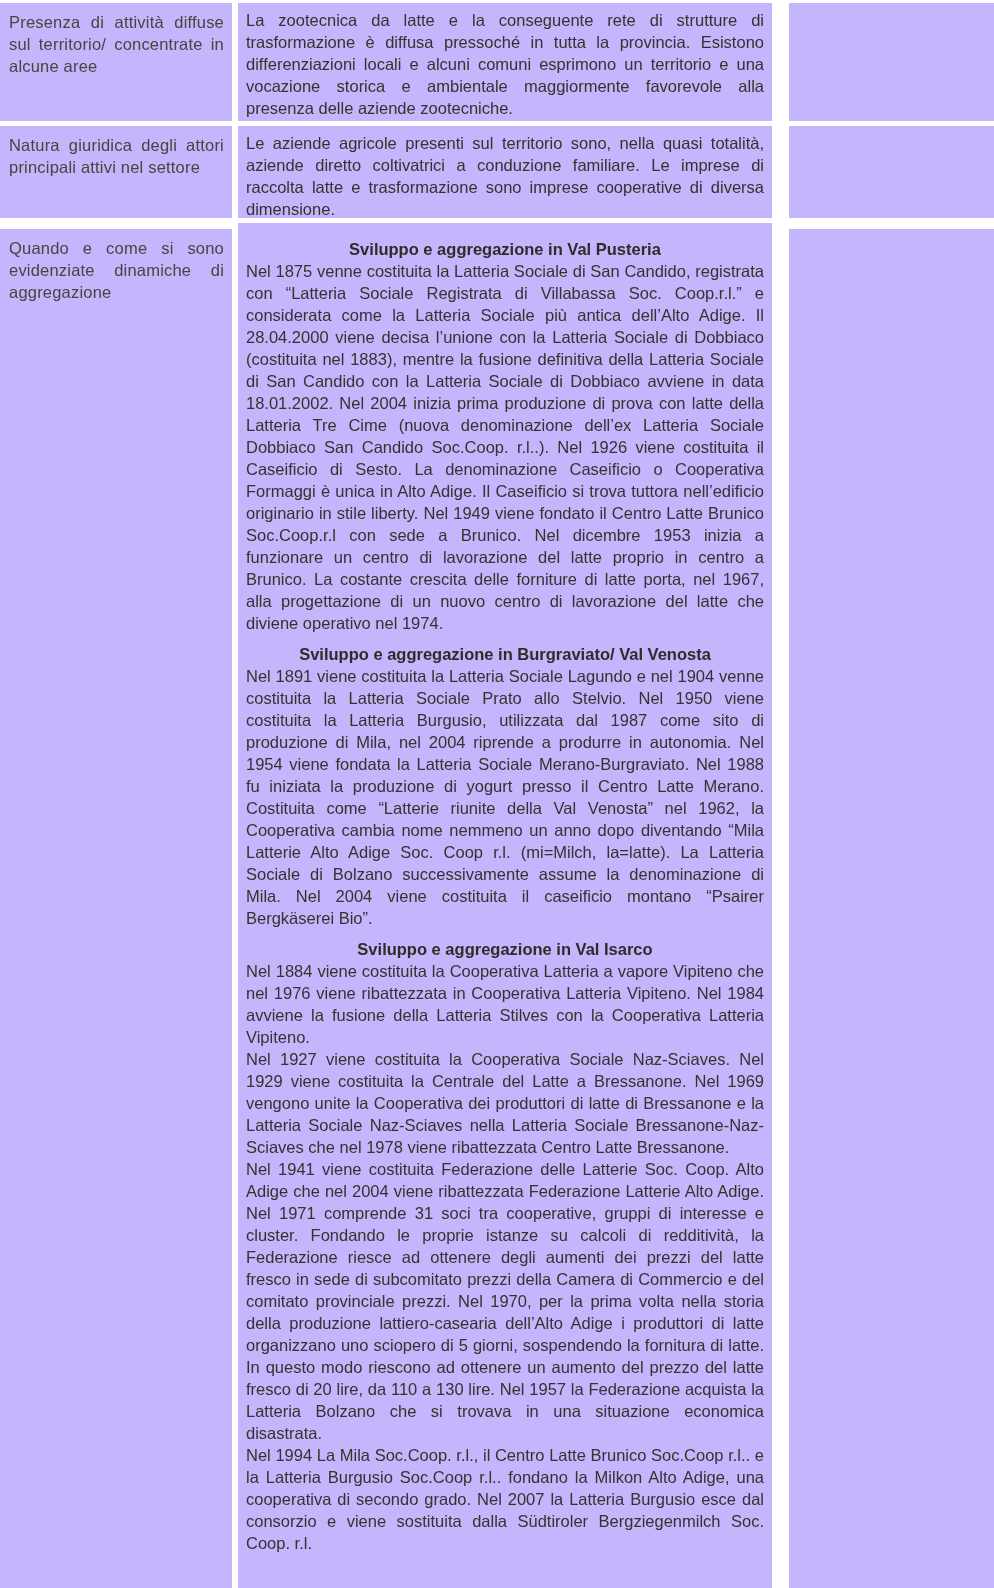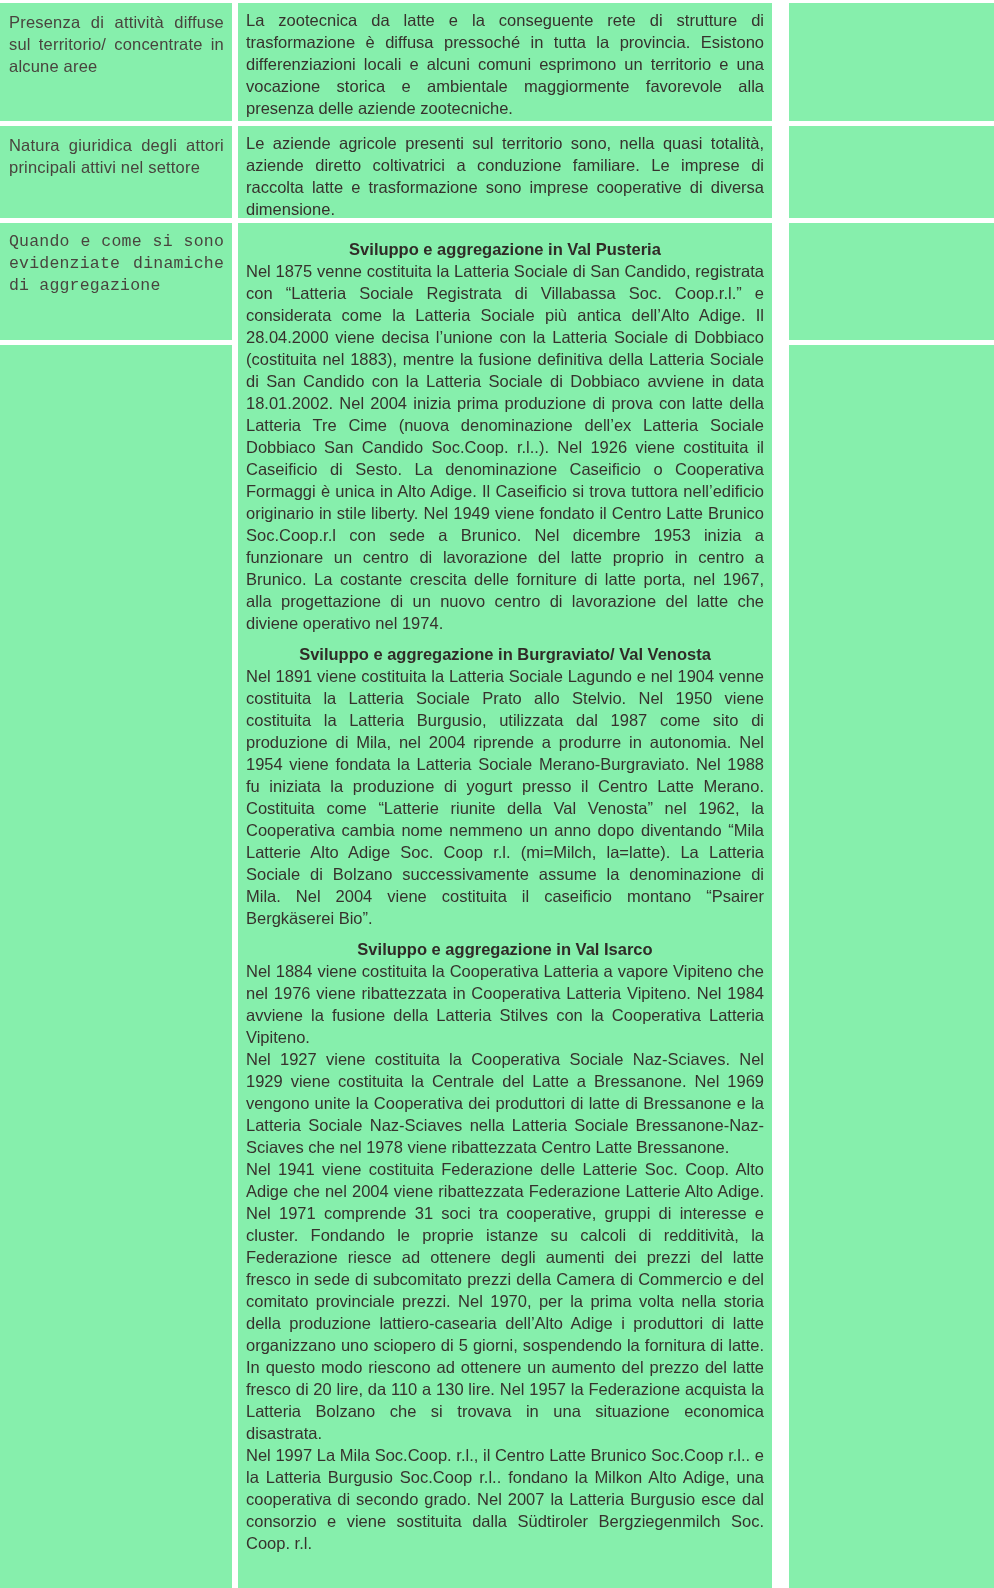--- a/index.html
+++ b/index.html
@@ -6,32 +6,32 @@
   body {
     width: 994px; height: 1588px;
     background: #ffffff;
     font-family: "Liberation Sans", "DejaVu Sans", sans-serif;
     position: relative;
     overflow: hidden;
   }
   .page { position: absolute; inset: 0; }
   .cell {
     position: absolute;
-    background: #86efac;
+    background: #c4b5fd;
     box-sizing: border-box;
     overflow: hidden;
   }
   
   .col-label   { left: 0;     width: 232px; }
   .col-content { left: 238px; width: 534px; }
   .col-notes   { left: 789px; width: 205px; }
   
   .row-1 { top: 3px;   height: 118px; }
   .row-2 { top: 126px; height: 92px;  }
-  .row-3 { top: 223px; height: 117px; font-family: Liberation Mono, monospace; }
+  .row-3 { top: 229px; height: 117px; }
   .row-4 { top: 345px; height: 1243px; }
   .row-3-merged { top: 223px; height: 1365px; }
 
   .label-cell {
     color: #49443e;
     font-size: 16.5px;
     line-height: 22px;
     padding: 8px 8px 8px 9px;
     text-align: justify;
     letter-spacing: 0.2px;
@@ -79,21 +79,21 @@
     <h3 class="section-heading">Sviluppo e aggregazione in Val Pusteria</h3>
     <p>Nel 1875 venne costituita la Latteria Sociale di San Candido, registrata con “Latteria Sociale Registrata di Villabassa Soc. Coop.r.l.” e considerata come la Latteria Sociale più antica dell’Alto Adige. Il 28.04.2000 viene decisa l’unione con la Latteria Sociale di Dobbiaco (costituita nel 1883), mentre la fusione definitiva della Latteria Sociale di San Candido con la Latteria Sociale di Dobbiaco avviene in data 18.01.2002. Nel 2004 inizia prima produzione di prova con latte della Latteria Tre Cime (nuova denominazione dell’ex Latteria Sociale Dobbiaco San Candido Soc.Coop. r.l..). Nel 1926 viene costituita il Caseificio di Sesto. La denominazione Caseificio o Cooperativa Formaggi è unica in Alto Adige. Il Caseificio si trova tuttora nell’edificio originario in stile liberty. Nel 1949 viene fondato il Centro Latte Brunico Soc.Coop.r.l con sede a Brunico. Nel dicembre 1953 inizia a funzionare un centro di lavorazione del latte proprio in centro a Brunico. La costante crescita delle forniture di latte porta, nel 1967, alla progettazione di un nuovo centro di lavorazione del latte che diviene operativo nel 1974.</p>
 
     <h3 class="section-heading">Sviluppo e aggregazione in Burgraviato/ Val Venosta</h3>
     <p>Nel 1891 viene costituita la Latteria Sociale Lagundo e nel 1904 venne costituita la Latteria Sociale Prato allo Stelvio. Nel 1950 viene costituita la Latteria Burgusio, utilizzata dal 1987 come sito di produzione di Mila, nel 2004 riprende a produrre in autonomia. Nel 1954 viene fondata la Latteria Sociale Merano-Burgraviato. Nel 1988 fu iniziata la produzione di yogurt presso il Centro Latte Merano. Costituita come “Latterie riunite della Val Venosta” nel 1962, la Cooperativa cambia nome nemmeno un anno dopo diventando “Mila Latterie Alto Adige Soc. Coop r.l. (mi=Milch, la=latte). La Latteria Sociale di Bolzano successivamente assume la denominazione di Mila. Nel 2004 viene costituita il caseificio montano “Psairer Bergkäserei Bio”.</p>
 
     <h3 class="section-heading">Sviluppo e aggregazione in Val Isarco</h3>
     <p>Nel 1884 viene costituita la Cooperativa Latteria a vapore Vipiteno che nel 1976 viene ribattezzata in Cooperativa Latteria Vipiteno. Nel 1984 avviene la fusione della Latteria Stilves con la Cooperativa Latteria Vipiteno.</p>
     <p>Nel 1927 viene costituita la Cooperativa Sociale Naz-Sciaves. Nel 1929 viene costituita la Centrale del Latte a Bressanone. Nel 1969 vengono unite la Cooperativa dei produttori di latte di Bressanone e la Latteria Sociale Naz-Sciaves nella Latteria Sociale Bressanone-Naz-Sciaves che nel 1978 viene ribattezzata Centro Latte Bressanone.</p>
     <p>Nel 1941 viene costituita Federazione delle Latterie Soc. Coop. Alto Adige che nel 2004 viene ribattezzata Federazione Latterie Alto Adige. Nel 1971 comprende 31 soci tra cooperative, gruppi di interesse e cluster. Fondando le proprie istanze su calcoli di redditività, la Federazione riesce ad ottenere degli aumenti dei prezzi del latte fresco in sede di subcomitato prezzi della Camera di Commercio e del comitato provinciale prezzi. Nel 1970, per la prima volta nella storia della produzione lattiero-casearia dell’Alto Adige i produttori di latte organizzano uno sciopero di 5 giorni, sospendendo la fornitura di latte. In questo modo riescono ad ottenere un aumento del prezzo del latte fresco di 20 lire, da 110 a 130 lire. Nel 1957 la Federazione acquista la Latteria Bolzano che si trovava in una situazione economica disastrata.</p>
-    <p>Nel 1997 La Mila Soc.Coop. r.l., il Centro Latte Brunico Soc.Coop r.l.. e la Latteria Burgusio Soc.Coop r.l.. fondano la Milkon Alto Adige, una cooperativa di secondo grado. Nel 2007 la Latteria Burgusio esce dal consorzio e viene sostituita dalla Südtiroler Bergziegenmilch Soc. Coop. r.l.</p>
+    <p>Nel 1994 La Mila Soc.Coop. r.l., il Centro Latte Brunico Soc.Coop r.l.. e la Latteria Burgusio Soc.Coop r.l.. fondano la Milkon Alto Adige, una cooperativa di secondo grado. Nel 2007 la Latteria Burgusio esce dal consorzio e viene sostituita dalla Südtiroler Bergziegenmilch Soc. Coop. r.l.</p>
   </div>
 
   <div class="cell col-notes row-3"></div>
 
   <div class="cell col-label row-4"></div>
   <div class="cell col-notes row-4"></div>
 
 </div>
 
 </body></html>

